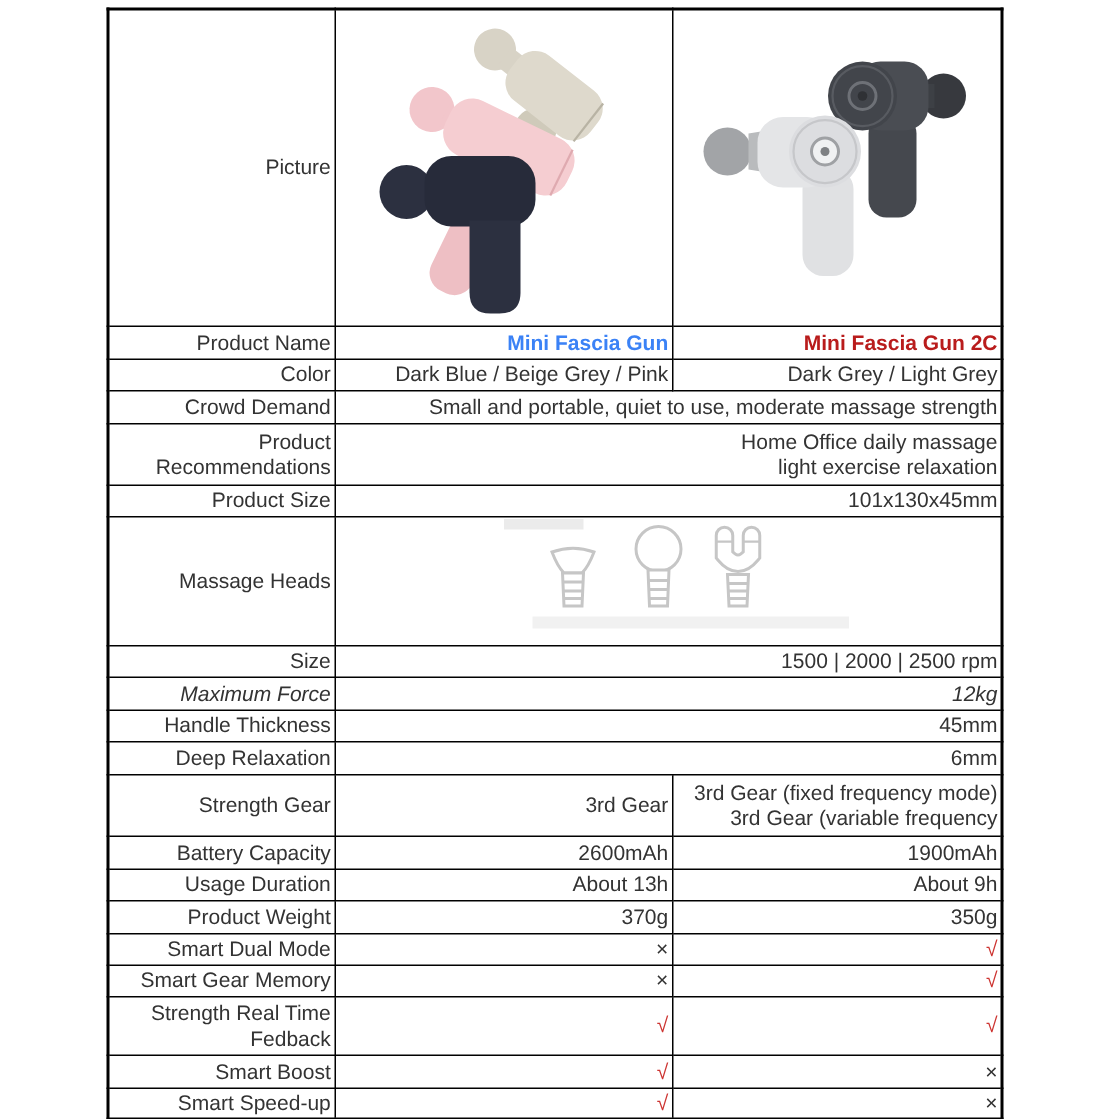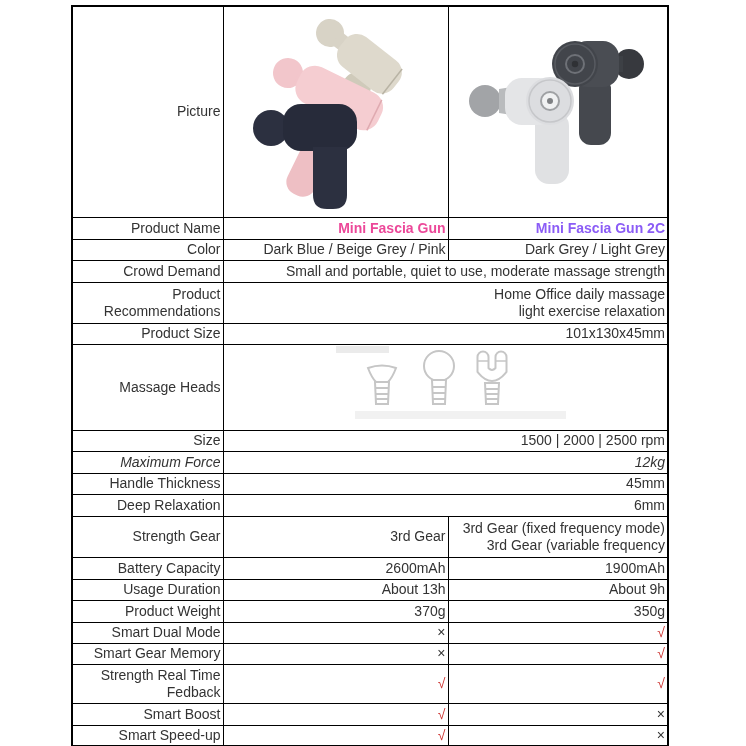--- a/index.html
+++ b/index.html
@@ -98,22 +98,22 @@
             <circle cx="99" cy="94" r="9" fill="#f0f1f2" stroke="#9fa1a4" stroke-width="2"></circle>
             <circle cx="99" cy="94" r="3" fill="#7e8083"></circle>
           </g>
         </svg>
       </div>
     </td>
   </tr>
 
   <tr style="height:22px;">
     <td>Product Name</td>
-    <td class="product-name" style="color: #ec4899;">Mini Fascia Gun</td>
-    <td class="product-name" style="color: #8b5cf6;">Mini Fascia Gun 2C</td>
+    <td class="product-name" style="color: #3b82f6;">Mini Fascia Gun</td>
+    <td class="product-name" style="color: #b91c1c;">Mini Fascia Gun 2C</td>
   </tr>
 
   <tr style="height:21px;">
     <td>Color</td>
     <td>Dark Blue / Beige Grey / Pink</td>
     <td>Dark Grey / Light Grey</td>
   </tr>
 
   <tr style="height:22px;margin-top:28px;">
     <td>Crowd Demand</td>

